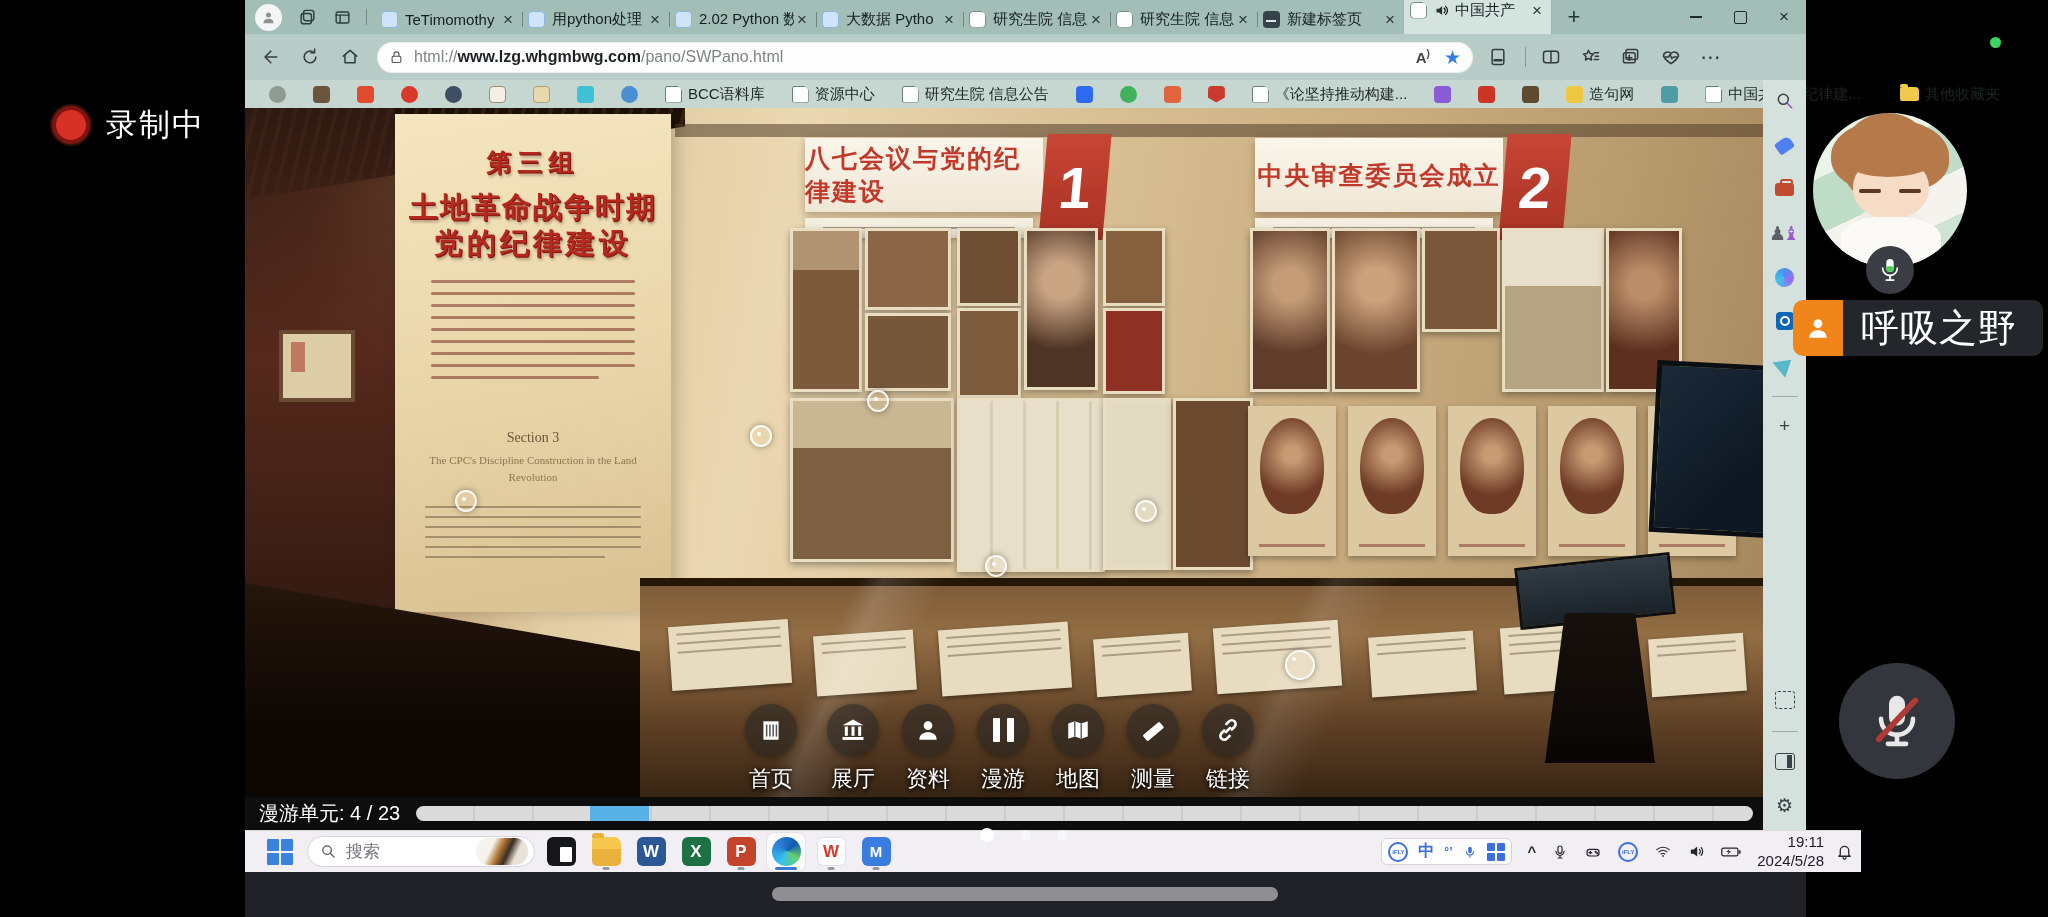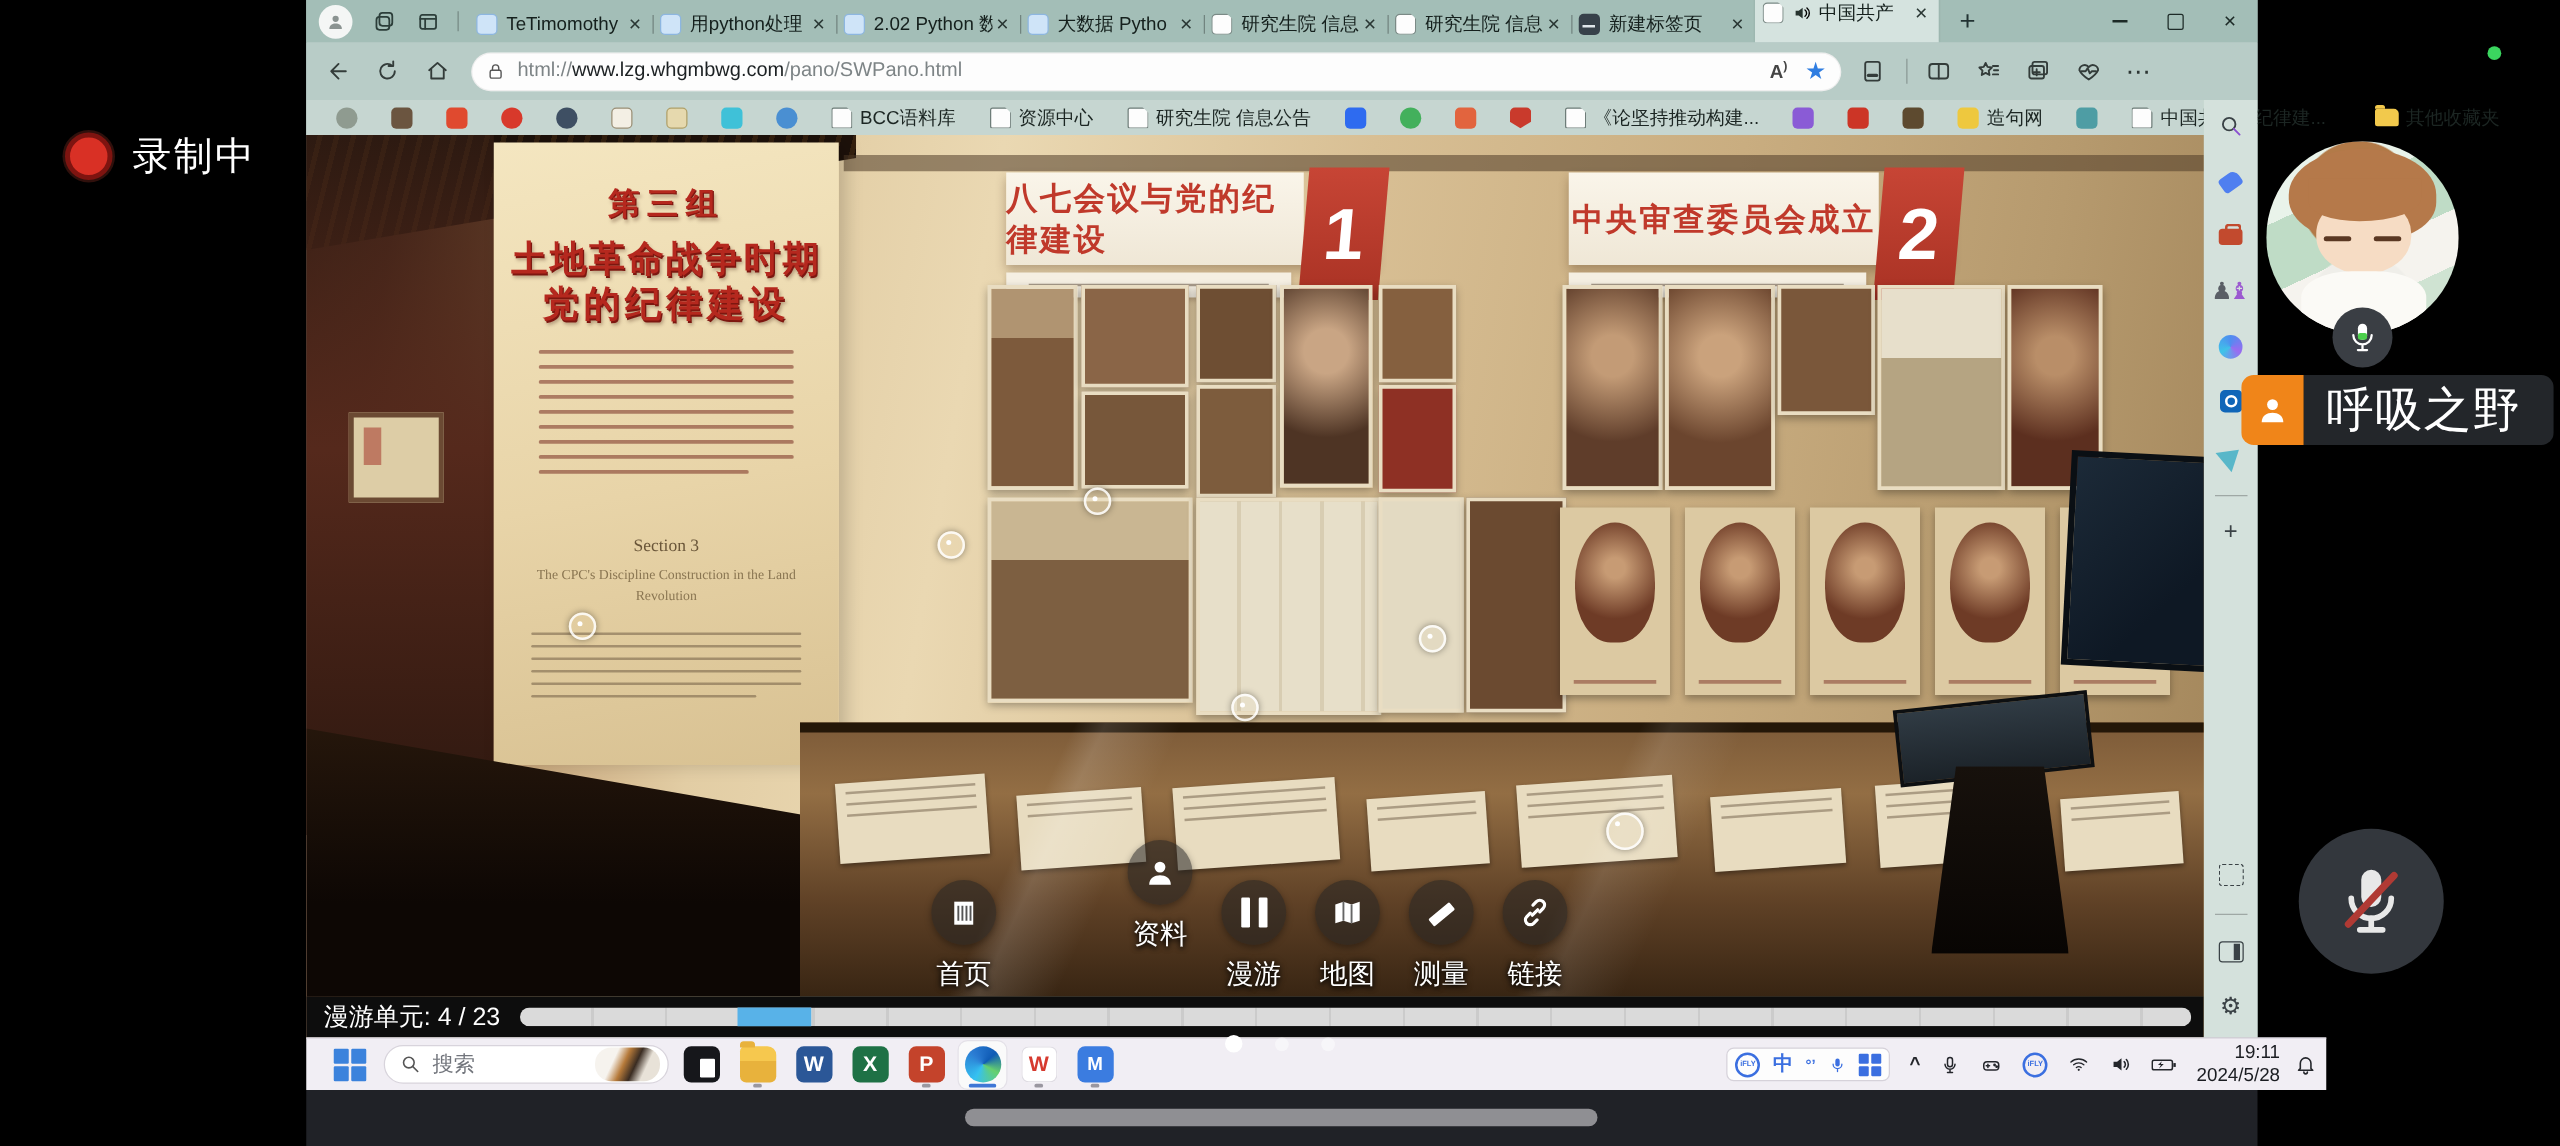--- a/index.html
+++ b/index.html
@@ -61,21 +61,21 @@
   #wincontrols{margin-left:auto;display:flex;height:34px;}
   .wc{width:44px;display:flex;align-items:center;justify-content:center;color:#1d2a27;font-size:17px;}
   .wc .maxbox{width:11px;height:11px;border:1.6px solid #1d2a27;border-radius:2px;}
   .wc .minline{width:12px;height:1.8px;background:#1d2a27;}
 
   #toolbar{left:0;top:34px;width:1561px;height:46px;background:#b8ccc7;display:flex;align-items:center;}
   .tbtn{width:30px;height:30px;margin-left:10px;display:flex;align-items:center;justify-content:center;color:#333c3a;}
   #urlpill{margin-left:12px;width:1096px;height:31px;background:#fdfdfd;border-radius:16px;display:flex;align-items:center;padding:0 12px;box-sizing:border-box;box-shadow:inset 0 0 0 1px rgba(0,0,0,.06);}
   #urlpill .lock{margin-right:10px;}
   .urltxt{font-size:16px;white-space:nowrap;}
-  .url-scheme,.url-path{color:#7d8486;} .url-domain{color:#1c2123;font-weight:normal;}
+  .url-scheme,.url-path{color:#7d8486;} .url-domain{color:#1c2123;font-weight:bold;}
   #urlpill .sp{flex:1;}
   #read-aloud{font-size:15px;color:#444;font-weight:bold;}
   #read-aloud sup{font-size:10px;}
   #fav-star{color:#2f7de1;font-size:19px;margin-left:14px;}
   .tb-right{color:#333c3a;}
   #tb-div{width:1px;height:20px;background:rgba(0,0,0,.25);margin-left:12px;}
   #more-dots{font-size:20px;color:#2c3533;letter-spacing:1px;}
 
   #bookmarks{left:0;top:80px;width:1518px;height:28px;background:#c6d6d1;display:flex;align-items:center;padding:0 12px;box-sizing:border-box;}
   .bm{display:flex;align-items:center;margin-right:15px;margin-left:12px;}
@@ -613,21 +613,33 @@
               <g stroke="#555" stroke-width="1.4">
                 <line x1="8" y1="7" x2="8" y2="18"></line>
                 <line x1="11" y1="7" x2="11" y2="18"></line>
                 <line x1="14" y1="7" x2="14" y2="18"></line>
                 <line x1="17" y1="7" x2="17" y2="18"></line>
               </g>
             </svg>
           </div>
         <div class="nl">首页</div>
       </div>
-      <div class="navb" style="left:629px;top:564px;">
+      <div class="navb" style="left:554px;top:596px;">
+        <div class="cir">
+            <svg width="28" height="28" viewBox="0 0 24 24" fill="#fff">
+              <path d="M12 3L3 8h18z"></path>
+              <rect x="5" y="9" width="2.6" height="8"></rect>
+              <rect x="10.7" y="9" width="2.6" height="8"></rect>
+              <rect x="16.4" y="9" width="2.6" height="8"></rect>
+              <rect x="3" y="18" width="18" height="2.5"></rect>
+            </svg>
+          </div>
+        <div class="nl">展厅</div>
+      </div>
+      <div class="navb" style="left:629px;top:596px;">
         <div class="cir">
             <svg width="26" height="26" viewBox="0 0 24 24" fill="#fff">
               <circle cx="12" cy="8" r="4"></circle>
               <path d="M4 21c0-5 4-7 8-7s8 2 8 7z"></path>
             </svg>
           </div>
         <div class="nl">资料</div>
       </div>
       <div class="navb" style="left:704px;top:596px;">
         <div class="cir">

